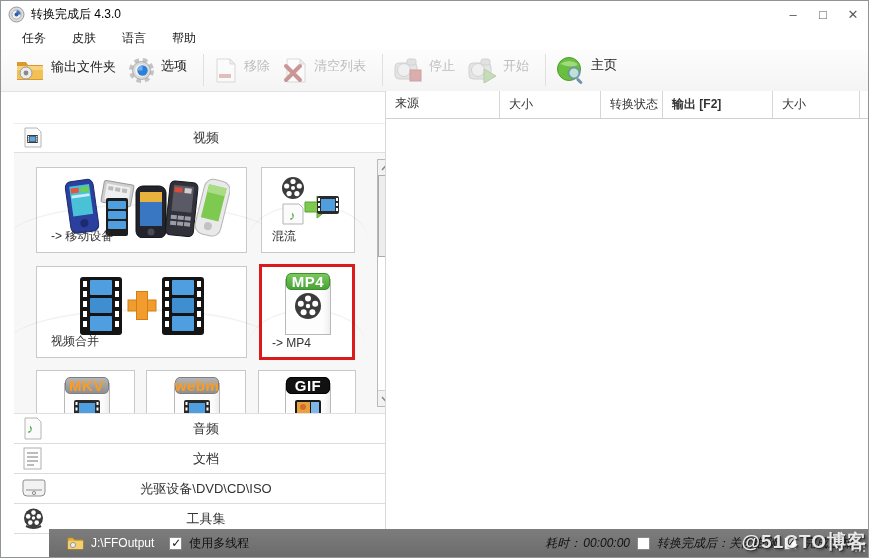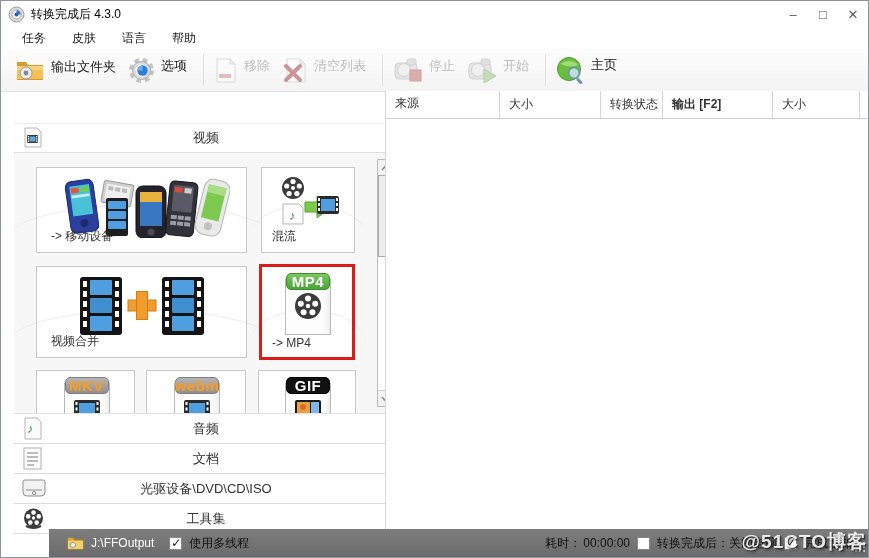--- a/index.html
+++ b/index.html
@@ -61,21 +61,21 @@
   
   .right-panel{position:absolute;left:384px;top:90px;width:485px;height:440px;background:#fff;border-left:1px solid #d8d8d8;box-sizing:border-box;}
   .q-header{display:flex;height:27px;border-bottom:1px solid #d0d0d0;}
   .q-col{box-sizing:border-box;border-right:1px solid #d6d6d6;font-size:12px;color:#333;line-height:26px;padding-left:9px;white-space:nowrap;overflow:hidden;}
   .qc0{width:114px;font-family:Liberation Mono, monospace;}.qc1{width:101px;}.qc2{width:62px;}.qc3{width:110px;font-weight:bold;}.qc4{width:87px;}
   
   .statusbar{position:absolute;left:0;bottom:0;right:0;height:28px;background:linear-gradient(#7d7d7d,#6b6b6b);
     display:flex;align-items:center;font-size:12px;margin-left:48px;}
   .sb-left{display:flex;align-items:center;margin-left:18px;gap:7px;}
   .sb-path{color:#fff;}
-  .sb-right{display:flex;align-items:center;margin-left:auto;margin-right:16px;gap:7px;}
+  .sb-right{display:flex;align-items:center;margin-left:auto;margin-right:16px;gap:7px;font-style:italic;}
   .sb-dark{color:#111;}
   .chk{width:13px;height:13px;background:#fff;border:1px solid #8a8a8a;box-sizing:border-box;position:relative;flex:0 0 auto;}
   .chk.checked::after{content:"✓";position:absolute;left:1px;top:-2px;font-size:12px;color:#111;}
   .watermark{position:absolute;right:1px;bottom:2px;font-size:19px;font-weight:bold;letter-spacing:1px;
     color:rgba(255,255,255,.88);text-shadow:1px 1px 0 rgba(40,40,40,.8),2px 2px 3px rgba(0,0,0,.45);pointer-events:none;}
   .grip{position:absolute;right:3px;bottom:3px;width:2px;height:2px;background:#cfcfcf;
     box-shadow:0 0 0 0 #cfcfcf,-4px 4px 0 0 #bdbdbd,0 4px 0 0 #cfcfcf,4px 4px 0 0 #cfcfcf,4px 0 0 0 #cfcfcf,4px -4px 0 0 #cfcfcf;
     transform:translate(-4px,-6px);}
 </style>
 </head>

